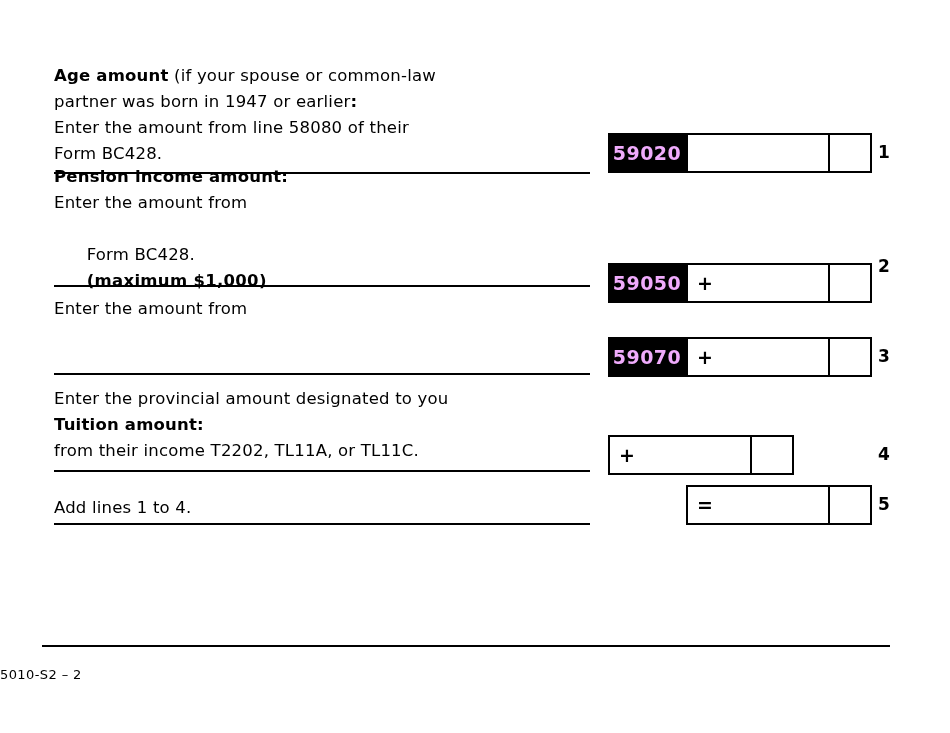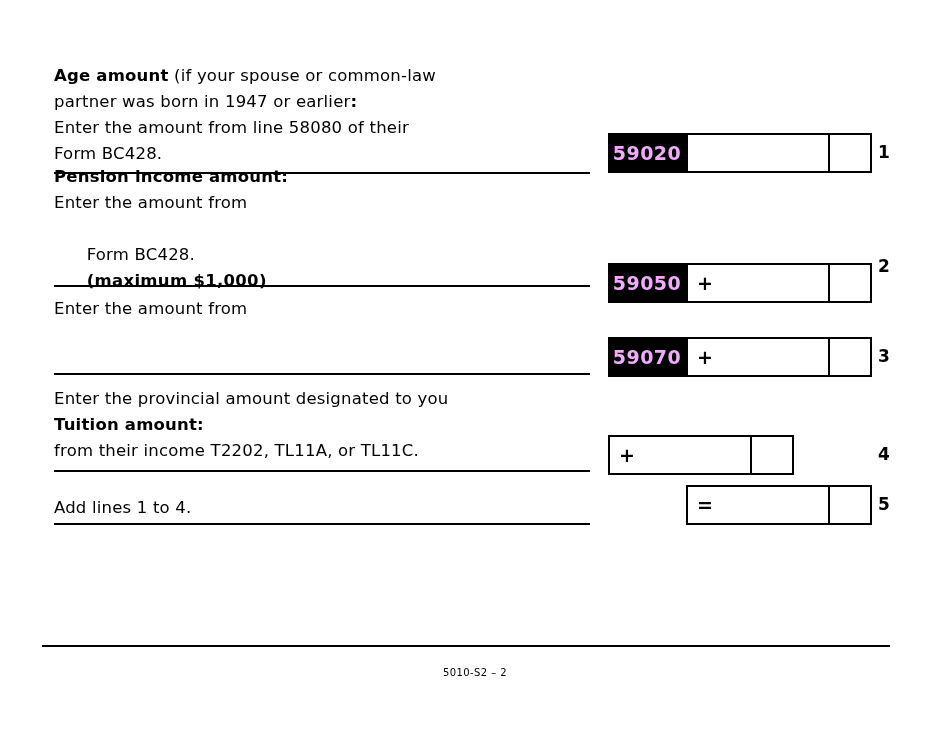--- a/index.html
+++ b/index.html
@@ -59,22 +59,22 @@
     left: 42px;
     width: 848px;
     height: 0;
     border-top: 2.5px solid #000;
   }
 
   .footer-text {
     position: absolute;
     left: 0;
     width: 950px;
-    text-align: center;
-    font-size: 10px;
+    text-align: left;
+    font-size: 13px;
     letter-spacing: 0.4px;
   }
 
   
   .amount-row {
     position: absolute;
     height: 40px;
     display: flex;
     align-items: stretch;
   }

